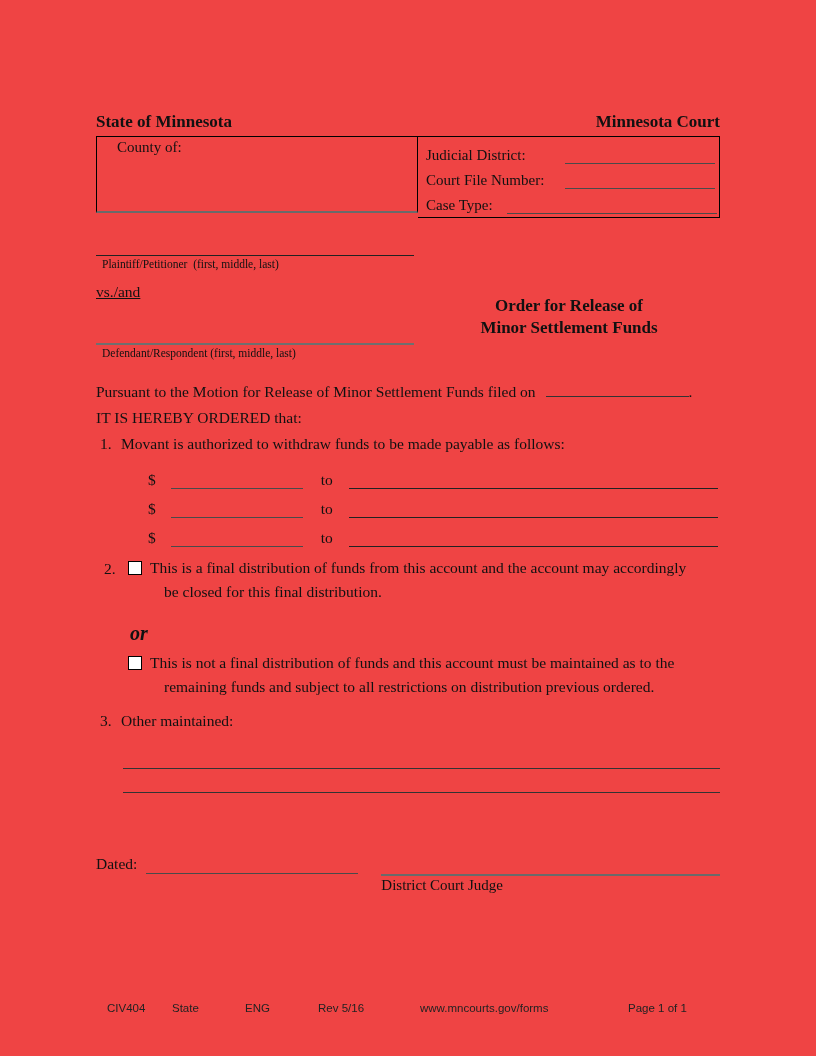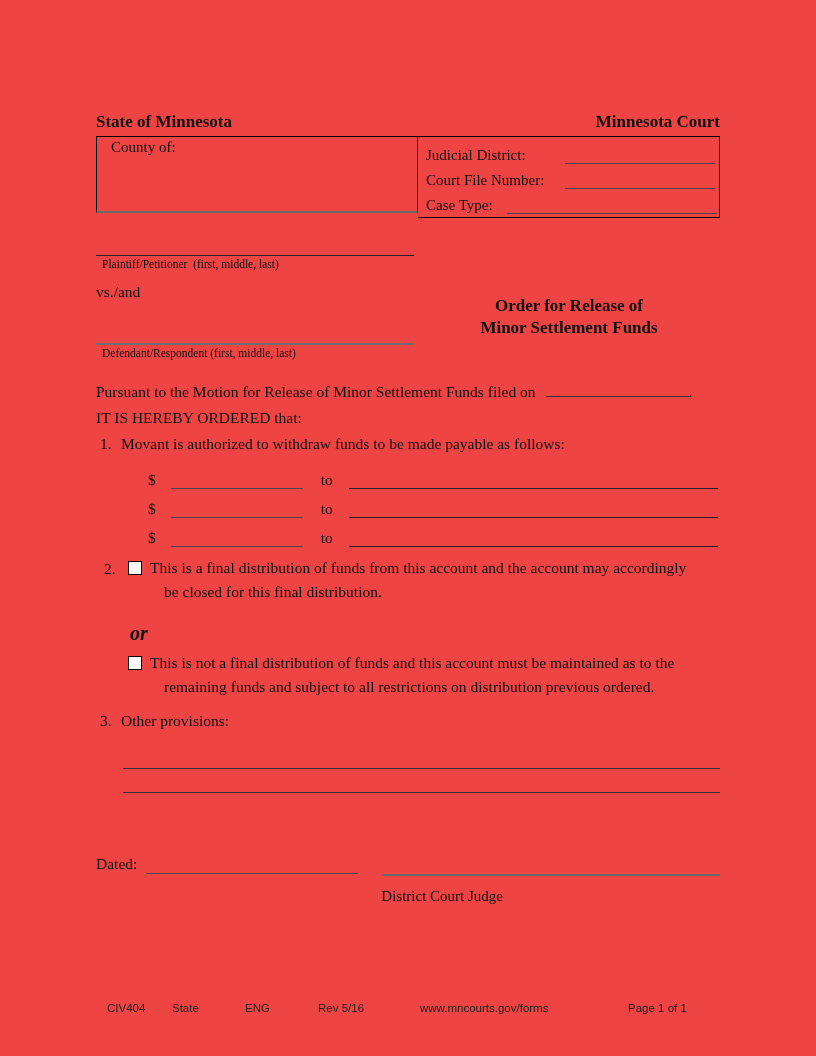--- a/index.html
+++ b/index.html
@@ -10,37 +10,37 @@
   .content { position:absolute; left:96px; top:112px; width:624px; }
 
   
   .header-row { display:flex; justify-content:space-between; align-items:baseline;
     font-weight:bold; font-size:17px; margin-bottom:4px; }
 
   
   .caption-box { display:flex; border-top:1px solid #000; font-size:15px; }
   .county-cell { width:322px; box-sizing:border-box; height:76px;
     border-left:1px solid #000; border-right:1px solid #000; border-bottom:2px solid #6a6a6a;
-    padding:2px 14px; }
+    padding:2px 20px; }
   .right-cell { flex:1; box-sizing:border-box; height:81px;
     border-right:1px solid #000; border-bottom:1px solid #000; padding:2px 2px 12px 8px; }
   .field-row { display:flex; align-items:flex-end; height:25px; }
   .field-row .flabel { white-space:nowrap; }
   .fill { border-bottom:1px solid #4a4a4a; }
   .u-jd { width:150px; margin-left:auto; margin-right:2px; height:4px; }
   .u-cfn { width:150px; margin-left:auto; margin-right:2px; height:4px; }
   .u-ct { flex:1; margin-left:14px; height:4px; }
 
   
   .parties-row { display:flex; margin-top:37px; }
   .parties-left { width:322px; flex:none; }
   .pline { width:318px; border-bottom:1px solid #222; height:0; }
   .dline { width:318px; border-bottom:2px solid #6f6f6f; height:0; margin-top:42px; }
   .party-caption { font-size:11.5px; padding-top:2px; white-space:pre;margin-left:6px; }
-  .vs-label { font-size:15.5px; margin-top:13px; }
+  .vs-label { font-size:15.5px; margin-top:13px;text-decoration:underline; }
   .form-title { flex:1; text-align:center; font-weight:bold; font-size:17px;
     line-height:22px; margin-top:40px; }
 
   
   .para { font-size:15.5px; line-height:26px; }
   .pursuant { margin-top:20px; }
   .inline-line { display:inline-block; border-bottom:1px solid #333; }
   .filed-on-line { width:143px; margin-left:10px; height:13px; }
 
   .numbered-item { display:flex; font-size:15.5px; line-height:26px; }
@@ -66,21 +66,21 @@
 
   .provision-lines { margin-top:34px; margin-left:27px; }
   .provision-line { border-bottom:1.5px solid #333; height:0; }
   .pl-gap { margin-bottom:23px; }
 
   
   .dated-row { display:flex; margin-top:62px; font-size:15.5px; align-items:flex-start; }
   .dated-line { width:212px; margin-left:9px; height:18px; border-bottom-color:#4a4a4a; }
   .judge-block { flex:1; margin-left:23px; }
   .judge-line { border-bottom:2px solid #6a6a6a; height:19px; }
-  .judge-label { font-size:15px; padding-top:12px; }
+  .judge-label { font-size:15px; padding-top:1px; }
 
   
   .footer { position:absolute; left:96px; top:1002px; width:624px; height:18px;
     font-family:"Liberation Sans", sans-serif; font-size:11.5px; color:#222; }
   .footer span { position:absolute; top:0; white-space:nowrap; }
   .f-form { left:11px; } .f-state { left:76px; } .f-lang { left:149px; }
   .f-rev { left:222px; } .f-web { left:324px; } .f-page { left:532px; }
 </style>
 </head>
 <body>
@@ -172,21 +172,21 @@
           <div class="option-text">
             <div>This is not a final distribution of funds and this account must be maintained as to the</div>
             <div class="option-line2">remaining funds and subject to all restrictions on distribution previous ordered.</div>
           </div>
         </div>
       </div>
     </div>
 
     <div class="numbered-item item3">
       <span class="num-1">3.</span>
-      <span>Other provisions:</span>
+      <span>Other maintained:</span>
     </div>
 
     <div class="provision-lines">
       <div class="provision-line pl-gap"></div>
       <div class="provision-line"></div>
     </div>
 
     <div class="dated-row">
       <span>Dated:</span>
       <span class="inline-line fill dated-line"></span>

